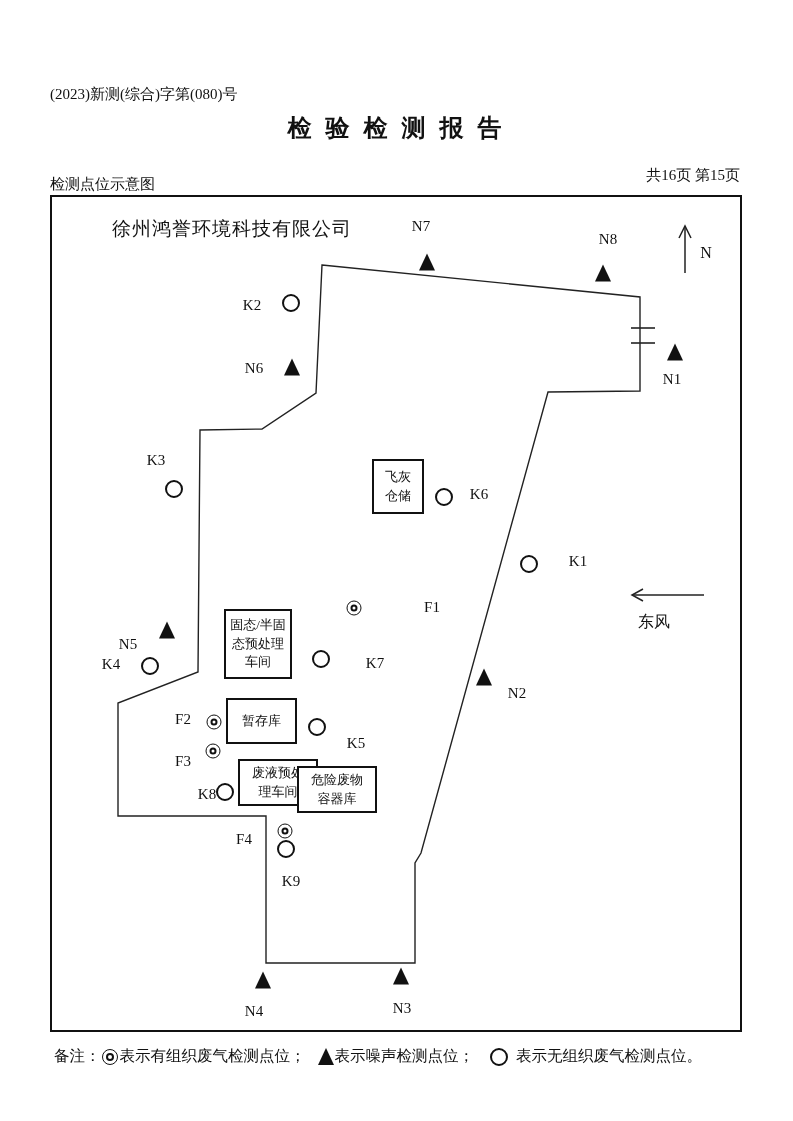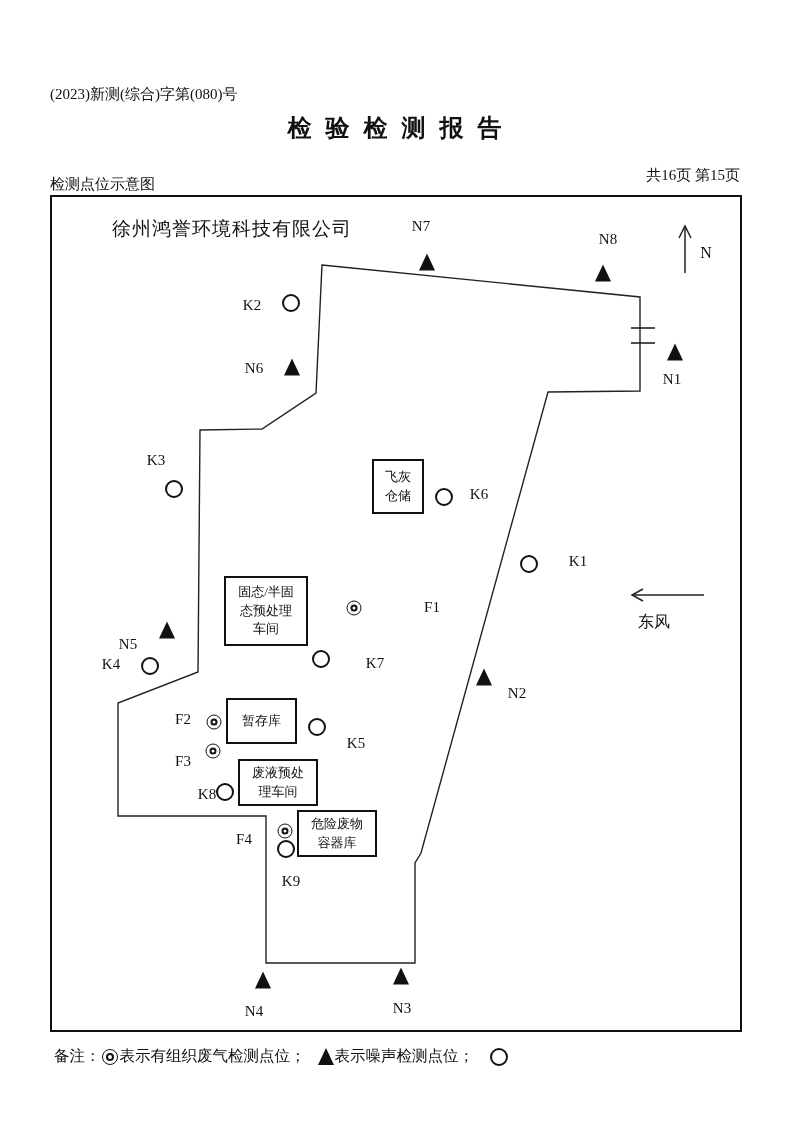--- a/index.html
+++ b/index.html
@@ -67,33 +67,33 @@
 </svg>
 
 <div class="abs company-name">徐州鸿誉环境科技有限公司</div>
 <div class="dir-label" style="left:706px;top:253px;">N</div>
 <div class="dir-label" style="left:654px;top:622px;">东风</div>
 <div id="diagram-layer">
     <div class="building" style="left: 372px; top: 459px; width: 52px; height: 55px;">
       <div>飞灰</div>
       <div>仓储</div>
     </div>
-    <div class="building" style="left: 224px; top: 576px; width: 84px; height: 70px; text-align: center;">
+    <div class="building" style="left: 224px; top: 609px; width: 68px; height: 70px; text-align: center;">
       <div>固态/半固</div>
       <div>态预处理</div>
       <div>车间</div>
     </div>
     <div class="building" style="left: 226px; top: 698px; width: 71px; height: 46px;">
       <div>暂存库</div>
     </div>
     <div class="building" style="left: 238px; top: 759px; width: 80px; height: 47px;">
       <div>废液预处</div>
       <div>理车间</div>
     </div>
-    <div class="building" style="left: 297px; top: 810px; width: 80px; height: 47px;">
+    <div class="building" style="left: 297px; top: 766px; width: 80px; height: 47px;">
       <div>危险废物</div>
       <div>容器库</div>
     </div>
     <div class="sym sym-noise" style="left: 427px; top: 262px;"></div>
     <div class="marker-label" style="left: 421px; top: 226px;">N7</div>
     <div class="sym sym-noise" style="left: 603px; top: 273px;"></div>
     <div class="marker-label" style="left: 608px; top: 239px;">N8</div>
     <div class="sym sym-noise" style="left: 675px; top: 352px;"></div>
     <div class="marker-label" style="left: 672px; top: 379px;">N1</div>
     <div class="sym sym-noise" style="left: 292px; top: 367px;"></div>
@@ -143,14 +143,15 @@
   </div>
 
 <div class="abs legend">
   <span>备注：</span>
   <span id="legend-items" style="display:inline-flex;align-items:center;">
       <span class="lsym lsym-stack"></span>
       <span>表示有组织废气检测点位；</span>
       <span class="lsym lsym-noise"></span>
       <span>表示噪声检测点位；</span>
       <span class="lsym lsym-fugitive"></span>
+      <span>表示无组织废气检测点位。</span>
     </span>
 </div>
 
 </body></html>

